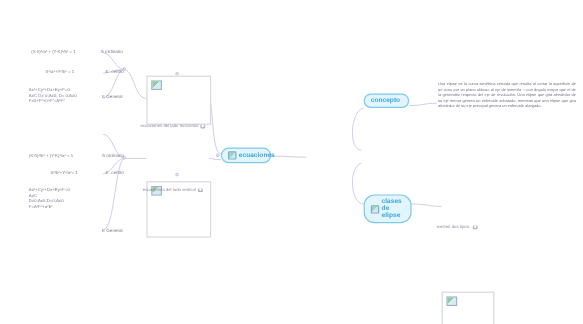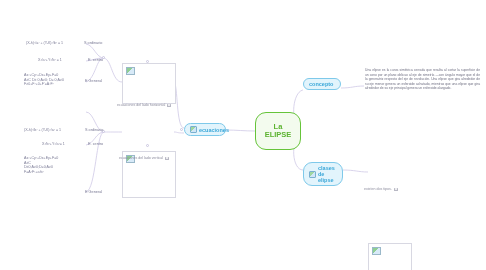--- a/index.html
+++ b/index.html
@@ -150,24 +150,20 @@
       <path d="M104 132 C 96 132, 96 190, 86 192"></path>
     </g>
   </svg>
 
   <div class="dot" style="left:102px;top:56px;"></div>
   <div class="dot" style="left:146px;top:60px;"></div>
   <div class="dot" style="left:102px;top:130px;"></div>
   <div class="dot" style="left:146px;top:144px;"></div>
   <div class="dot" style="left:180px;top:128px;"></div>
 
-  <div class="node central" id="node-central">
-    <span class="l1">La</span>
-    <span class="l2">ELIPSE</span>
-  </div>
 
   <div class="node pill" id="node-concepto">
     <span class="tx">concepto</span>
   </div>
 
   <div class="node pill" id="node-ecuaciones">
     <span class="ic"></span>
     <span class="tx">ecuaciones</span>
   </div>
 

